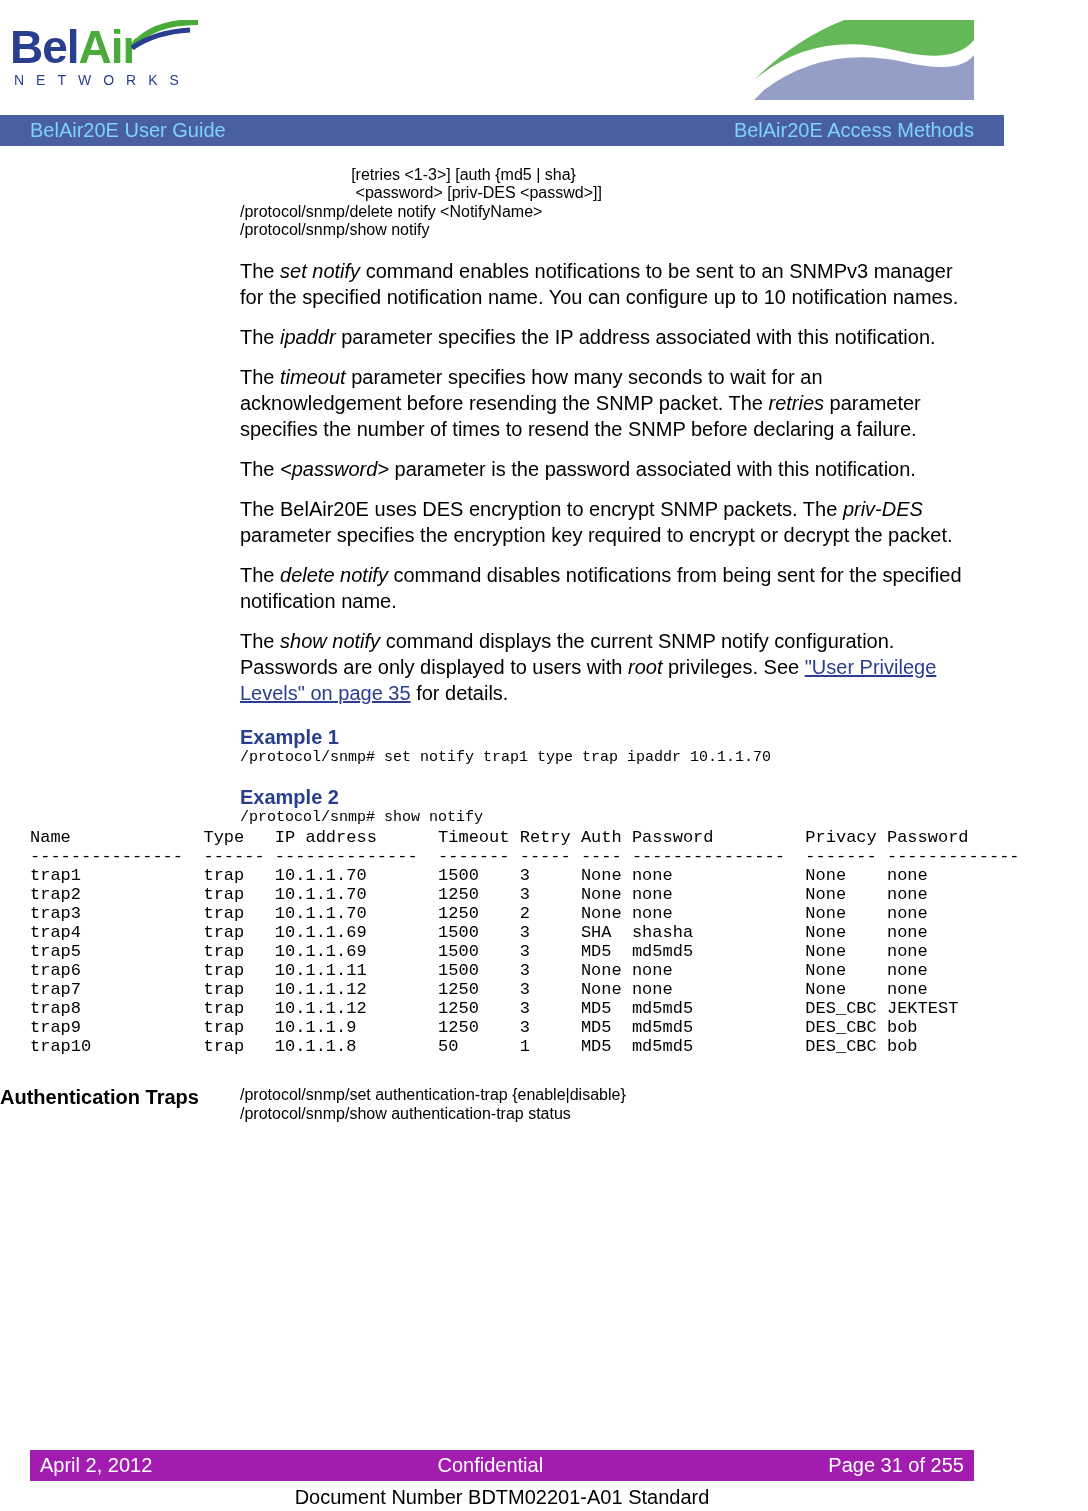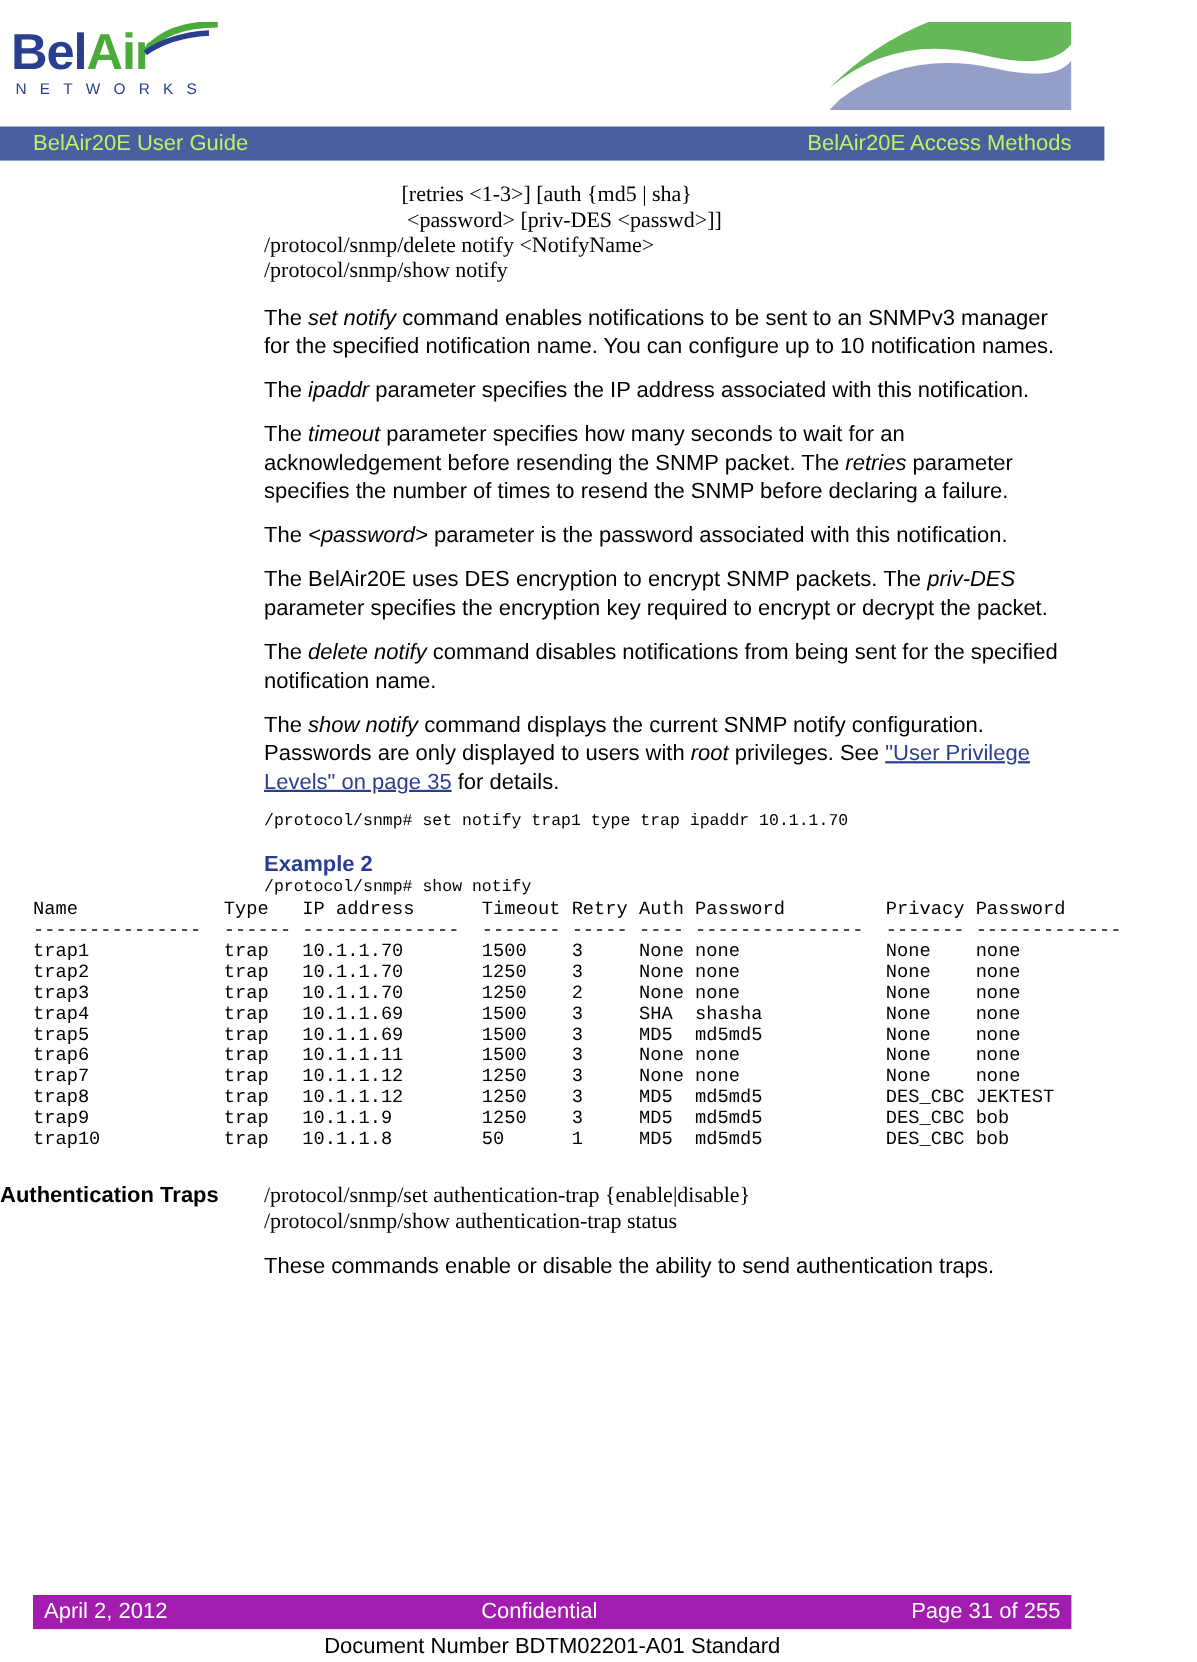--- a/index.html
+++ b/index.html
@@ -55,33 +55,33 @@
     font-weight: 400;
     margin-top: -2px;
     margin-left: 4px;
   }
   .wave-icon {
     width: 220px;
     height: 80px;
   }
   .title-bar {
     background: #4a5fa0;
-    color: #bef264;
+    color: #7dd3fc;
     display: flex;
     justify-content: space-between;
     padding: 4px 30px;
     font-size: 20px;
     margin-top: 15px;
   }
   .content {
     padding: 20px 30px 0 30px;
   }
   .code {
-    font-family: Liberation Serif, serif;
-    font-size: 20px;
+    font-family: Liberation Sans, sans-serif;
+    font-size: 16px;
     white-space: pre;
     line-height: 1.15;
   }
   .code-indented {
     margin-left: 210px;
   }
   .body-text {
     margin-left: 210px;
     font-size: 20px;
     line-height: 1.3;
@@ -188,20 +188,21 @@
     <div class="body-text">
       <p><span>The </span><span class="italic">set notify</span><span> command enables notifications to be sent to an SNMPv3 manager for the specified notification name. You can configure up to 10 notification names.</span></p>
       <p><span>The </span><span class="italic">ipaddr</span><span> parameter specifies the IP address associated with this notification.</span></p>
       <p><span>The </span><span class="italic">timeout</span><span> parameter specifies how many seconds to wait for an acknowledgement before resending the SNMP packet. The </span><span class="italic">retries</span><span> parameter specifies the number of times to resend the SNMP before declaring a failure.</span></p>
       <p><span>The </span><span class="italic">&lt;password&gt;</span><span> parameter is the password associated with this notification.</span></p>
       <p><span>The BelAir20E uses DES encryption to encrypt SNMP packets. The </span><span class="italic">priv-DES</span><span> parameter specifies the encryption key required to encrypt or decrypt the packet.</span></p>
       <p><span>The </span><span class="italic">delete notify</span><span> command disables notifications from being sent for the specified notification name.</span></p>
       <p><span>The </span><span class="italic">show notify</span><span> command displays the current SNMP notify configuration. Passwords are only displayed to users with </span><span class="italic">root</span><span> privileges. See </span><a class="link">"User Privilege Levels" on page 35</a><span> for details.</span></p>
     </div>
 
+    <div class="example-head">Example 1</div>
     <div class="example-code">/protocol/snmp# set notify trap1 type trap ipaddr 10.1.1.70</div>
 
     <div class="example-head">Example 2</div>
     <div class="example-code">/protocol/snmp# show notify</div>
     <div class="table-output">Name             Type   IP address      Timeout Retry Auth Password         Privacy Password
 ---------------  ------ --------------  ------- ----- ---- ---------------  ------- -------------
 trap1            trap   10.1.1.70       1500    3     None none             None    none
 trap2            trap   10.1.1.70       1250    3     None none             None    none
 trap3            trap   10.1.1.70       1250    2     None none             None    none
 trap4            trap   10.1.1.69       1500    3     SHA  shasha           None    none
@@ -210,21 +211,20 @@
 trap7            trap   10.1.1.12       1250    3     None none             None    none
 trap8            trap   10.1.1.12       1250    3     MD5  md5md5           DES_CBC JEKTEST
 trap9            trap   10.1.1.9        1250    3     MD5  md5md5           DES_CBC bob
 trap10           trap   10.1.1.8        50      1     MD5  md5md5           DES_CBC bob</div>
 
     <div class="section-row">
       <div class="section-label">Authentication Traps</div>
       <div class="section-content">
         <div class="code">/protocol/snmp/set authentication-trap {enable|disable}
 /protocol/snmp/show authentication-trap status</div>
-        <p style="font-size:20px; margin-top:18px;">These commands enable or disable the ability to send authentication traps.</p>
       </div>
     </div>
   </div>
 
   <div class="footer-bar">
     <span>April 2, 2012</span>
     <span>Confidential</span>
     <span>Page 31 of 255</span>
   </div>
   <div class="doc-number">Document Number BDTM02201-A01 Standard</div>

